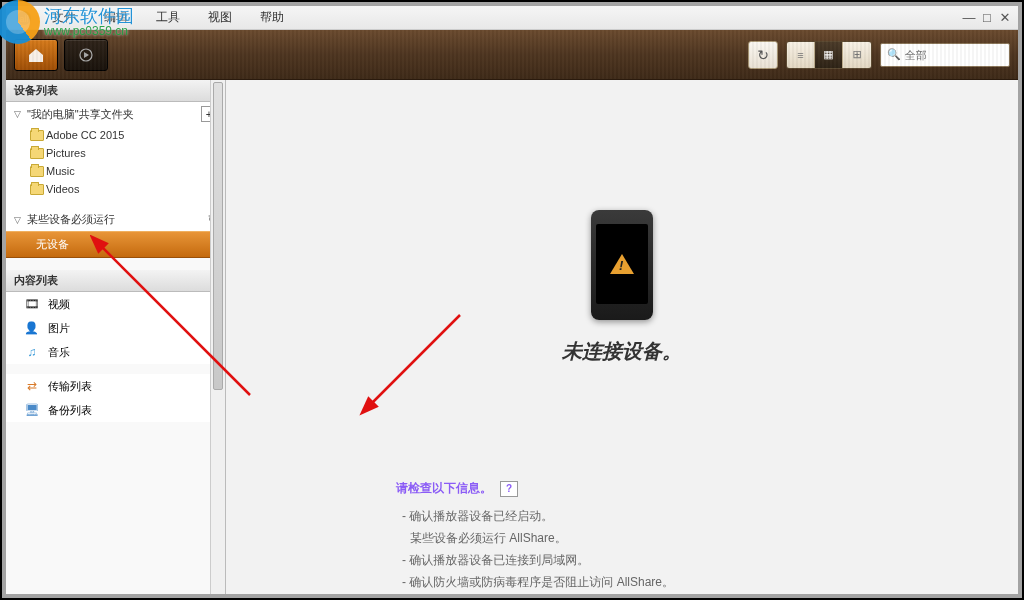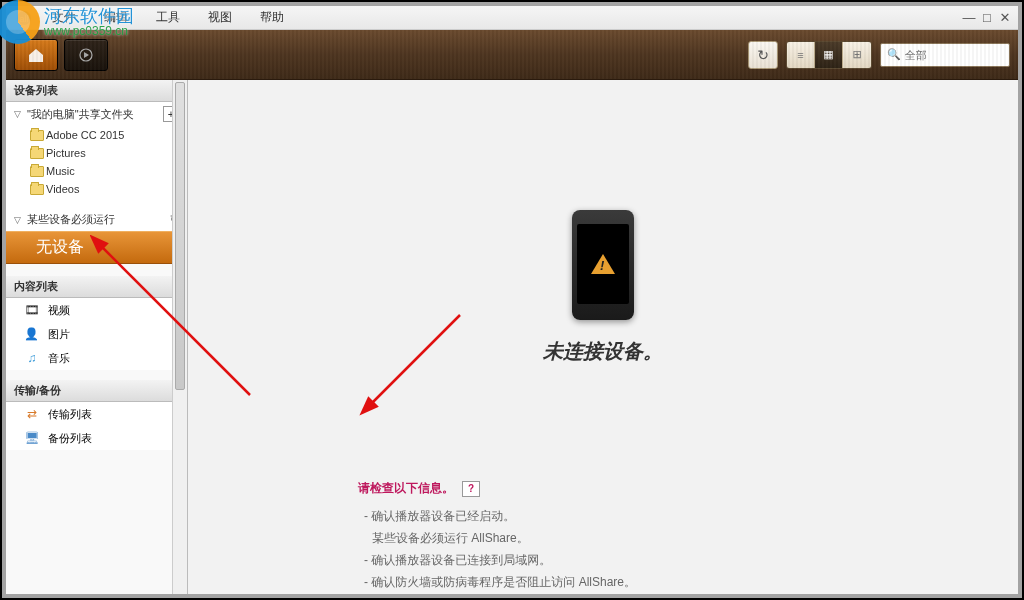--- a/index.html
+++ b/index.html
@@ -17,42 +17,42 @@
 .tb-btn.orange { background: linear-gradient(#d67a1a,#a04f06); }
 .tb-right { display:flex; align-items:center; gap:8px; margin-left:auto; }
 .refresh-btn { width:30px; height:28px; background: linear-gradient(#faf7f1,#e9e1d3); border:1px solid #aa9876; border-radius:3px; display:flex; align-items:center; justify-content:center; font-size:14px; color:#555; }
 .view-seg { display:flex; border:1px solid #5a4830; border-radius:3px; overflow:hidden; }
 .seg-btn { width:28px; height:26px; background: linear-gradient(#f7f1e5,#e3d8c3); display:flex; align-items:center; justify-content:center; font-size:11px; color:#777; border-right:1px solid #b8a888; }
 .seg-btn:last-child { border-right:none; }
 .seg-btn.active { background: linear-gradient(#4a3a28,#2e2316); color:#fff; }
 .search-box { width:130px; height:24px; background:#fff; border:1px solid #8a7558; border-radius:2px; display:flex; align-items:center; padding:0 6px; gap:4px; }
 .search-box input { border:none; outline:none; width:100%; font-size:11px; color:#888; }
 .body { flex:1; display:flex; overflow:hidden; background:#f0f0f0; }
-.sidebar { width:182px; background:#f9f9f9; border-right:1px solid #bbb; display:flex; flex-direction:column; overflow-y:auto; }
+.sidebar { width:220px; background:#f9f9f9; border-right:1px solid #bbb; display:flex; flex-direction:column; overflow-y:auto; }
 .sb-hdr { background: linear-gradient(#f3f3f3,#dcdcdc); height:22px; border-bottom:1px solid #bbb; font-size:11px; font-weight:bold; color:#333; display:flex; align-items:center; padding:0 8px; }
 .sb-sect { background:#fff; }
 .sb-subhdr { display:flex; align-items:center; padding:4px 8px; font-size:11px; color:#333; gap:6px; }
 .sb-subhdr .caret { font-size:9px; color:#666; }
 .sb-subhdr .plus { margin-left:auto; width:16px; height:16px; border:1px solid #999; background:#fff; display:flex; align-items:center; justify-content:center; font-size:11px; cursor:default; }
 .sb-subhdr .reload { margin-left:auto; font-size:11px; color:#777; }
 .folder-row { display:flex; align-items:center; padding:3px 8px 3px 24px; font-size:11px; color:#333; gap:2px; }
 .folder-icon { width:14px; height:11px; background:#f5d776; border:1px solid #c9a935; border-radius:1px; position:relative; }
 .folder-icon::before { content:""; position:absolute; top:-3px; left:0; width:6px; height:3px; background:#f5d776; border:1px solid #c9a935; border-bottom:none; border-radius:1px 1px 0 0; }
-.no-device { background: linear-gradient(#e89538,#c46a0e); color:#fff; font-size:16px; padding:5px 8px 5px 30px; border-top:1px solid #f0b060; border-bottom:1px solid #9a5009; }
+.no-device { background: linear-gradient(#e89538,#c46a0e); color:#fff; font-size:11px; padding:5px 8px 5px 30px; border-top:1px solid #f0b060; border-bottom:1px solid #9a5009; }
 .content-row { display:flex; align-items:center; padding:4px 8px 4px 18px; font-size:11px; gap:8px; }
 .c-icon { width:16px; height:16px; display:flex; align-items:center; justify-content:center; font-size:12px; }
 .main { flex:1; background:#f2f2f2; position:relative; overflow:hidden; }
 .phone-wrap { position:absolute; top:130px; left:50%; transform:translateX(-50%); text-align:center;font-style:italic; }
 .phone { width:62px; height:110px; background: linear-gradient(#3a3a3a,#1a1a1a); border-radius:8px; margin:0 auto 18px; position:relative; box-shadow:0 2px 6px rgba(0,0,0,0.4); }
 .phone-screen { position:absolute; top:14px; left:5px; right:5px; bottom:16px; background:#000; border-radius:2px; display:flex; align-items:center; justify-content:center; }
 .warn-tri { width:0; height:0; border-left:12px solid transparent; border-right:12px solid transparent; border-bottom:20px solid #e8a030; position:relative; }
 .warn-tri::after { content:"!"; position:absolute; left:-3px; top:4px; color:#222; font-size:13px; font-weight:bold; }
 .no-conn-title { font-size:20px; font-weight:bold; color:#333; }
 .info-block { position:absolute; top:400px; left:170px; width:560px; font-size:12px; color:#666; }
-.info-title { color:#be185d; font-weight:bold; margin-bottom:8px; display:flex; align-items:center; gap:8px; }
+.info-title { color:#8b5cf6; font-weight:bold; margin-bottom:8px; display:flex; align-items:center; gap:8px; }
 .help-btn { width:18px; height:16px; border:1px solid #999; background:#fff; font-size:10px; display:inline-flex; align-items:center; justify-content:center; }
 .info-line { padding:2px 0 2px 6px; line-height:1.5; }
 .info-sub { padding-left:14px; }
 .scrollbar-v { position:absolute; right:0; top:0; bottom:0; width:15px; background:#f0f0f0; border-left:1px solid #ccc; }
 .scrollbar-v .thumb { position:absolute; left:2px; right:2px; top:2px; height:60%; background:linear-gradient(#e0e0e0,#c8c8c8); border:1px solid #aaa; border-radius:2px; }
 .watermark-logo { position:absolute; top:-2px; left:-4px; width:200px; height:48px; z-index:50; pointer-events:none; display:flex; align-items:center; gap:4px; opacity:0.95; }
 .wm-circle { width:44px; height:44px; border-radius:50%; background: conic-gradient(#f7a118 0 40%, #1a8fd6 40% 100%); position:relative; }
 .wm-circle::after { content:""; position:absolute; inset:10px; background:#fff; border-radius:50%; opacity:0.25; }
 .wm-text { color:#1a8fd6; font-size:18px; font-weight:normal; text-shadow:0 0 3px #fff; line-height:1; }
 .wm-text .sub { font-size:12px; color:#23a043; display:block; }
@@ -162,21 +162,20 @@
           <div class="content-row">
               <span class="c-icon" style="color:#3a7ac8">👤</span>
               <span>图片</span>
             </div>
           <div class="content-row">
               <span class="c-icon" style="color:#3a9ad8">♫</span>
               <span>音乐</span>
             </div>
         </div>
         <div style="height:10px"></div>
-        <div class="sb-hdr">传输/备份</div>
         <div class="sb-sect">
           <div class="content-row">
               <span class="c-icon" style="color:#d87a2a">⇄</span>
               <span>传输列表</span>
             </div>
           <div class="content-row">
               <span class="c-icon" style="color:#4a8ac8">🖥</span>
               <span>备份列表</span>
             </div>
         </div>

